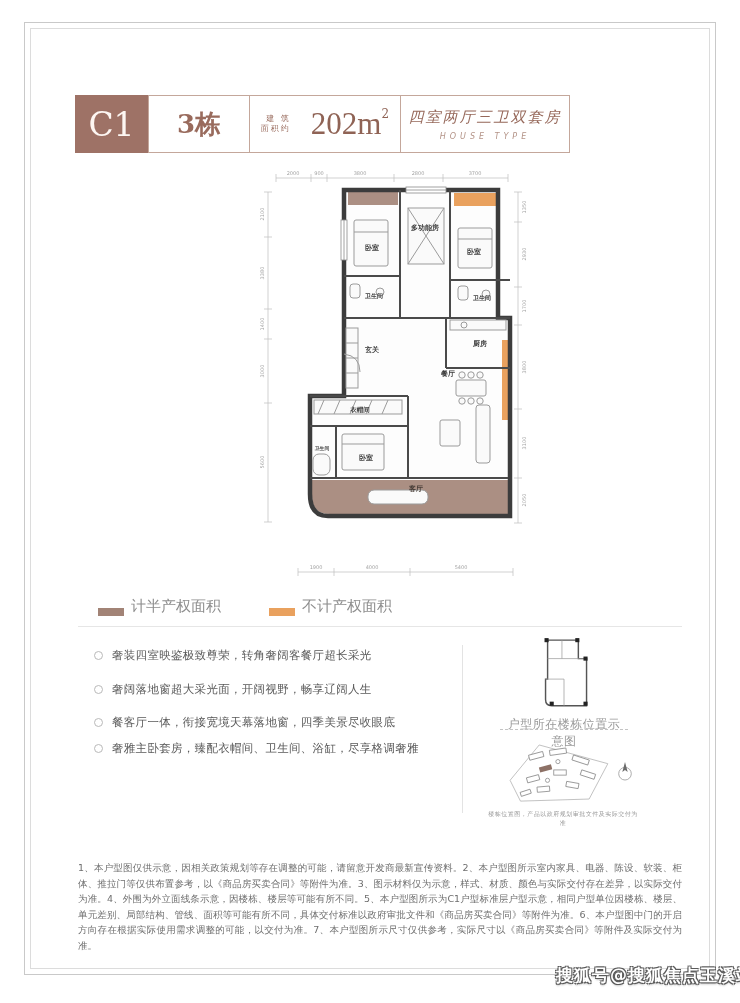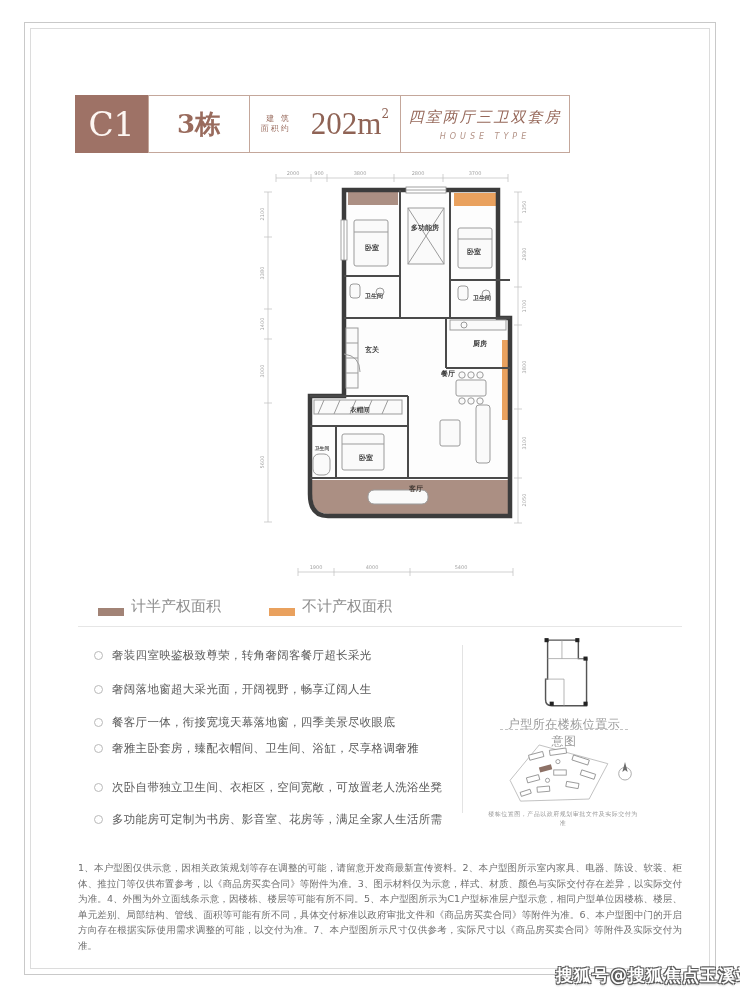--- a/index.html
+++ b/index.html
@@ -233,28 +233,20 @@
     <span>奢阔落地窗超大采光面，开阔视野，畅享辽阔人生</span>
     </div>
   <div class="feat" style="top:715px;">
     <span class="bullet"></span>
     <span>餐客厅一体，衔接宽境天幕落地窗，四季美景尽收眼底</span>
     </div>
   <div class="feat" style="top:741px;">
     <span class="bullet"></span>
     <span>奢雅主卧套房，臻配衣帽间、卫生间、浴缸，尽享格调奢雅</span>
     </div>
-  <div class="feat" style="top:780px;">
-    <span class="bullet"></span>
-    <span>次卧自带独立卫生间、衣柜区，空间宽敞，可放置老人洗浴坐凳</span>
-    </div>
-  <div class="feat" style="top:812px;">
-    <span class="bullet"></span>
-    <span>多功能房可定制为书房、影音室、花房等，满足全家人生活所需</span>
-    </div>
 
   <div class="vsep"></div>
 
   <svg class="abs" style="left:532px;top:634px;" width="64" height="82" viewBox="0 0 60 80">
     <path d="M14,6 H44 V24 H52 V70 H18 Q12,70 12,64 V44 H14 Z" fill="none" stroke="#555" stroke-width="1.4"></path>
     <g stroke="#999" stroke-width="0.7" fill="none">
       <line x1="28" y1="6" x2="28" y2="24"></line>
         <line x1="14" y1="24" x2="52" y2="24"></line>
       <line x1="12" y1="44" x2="30" y2="44"></line>
         <line x1="30" y1="44" x2="30" y2="70"></line>

